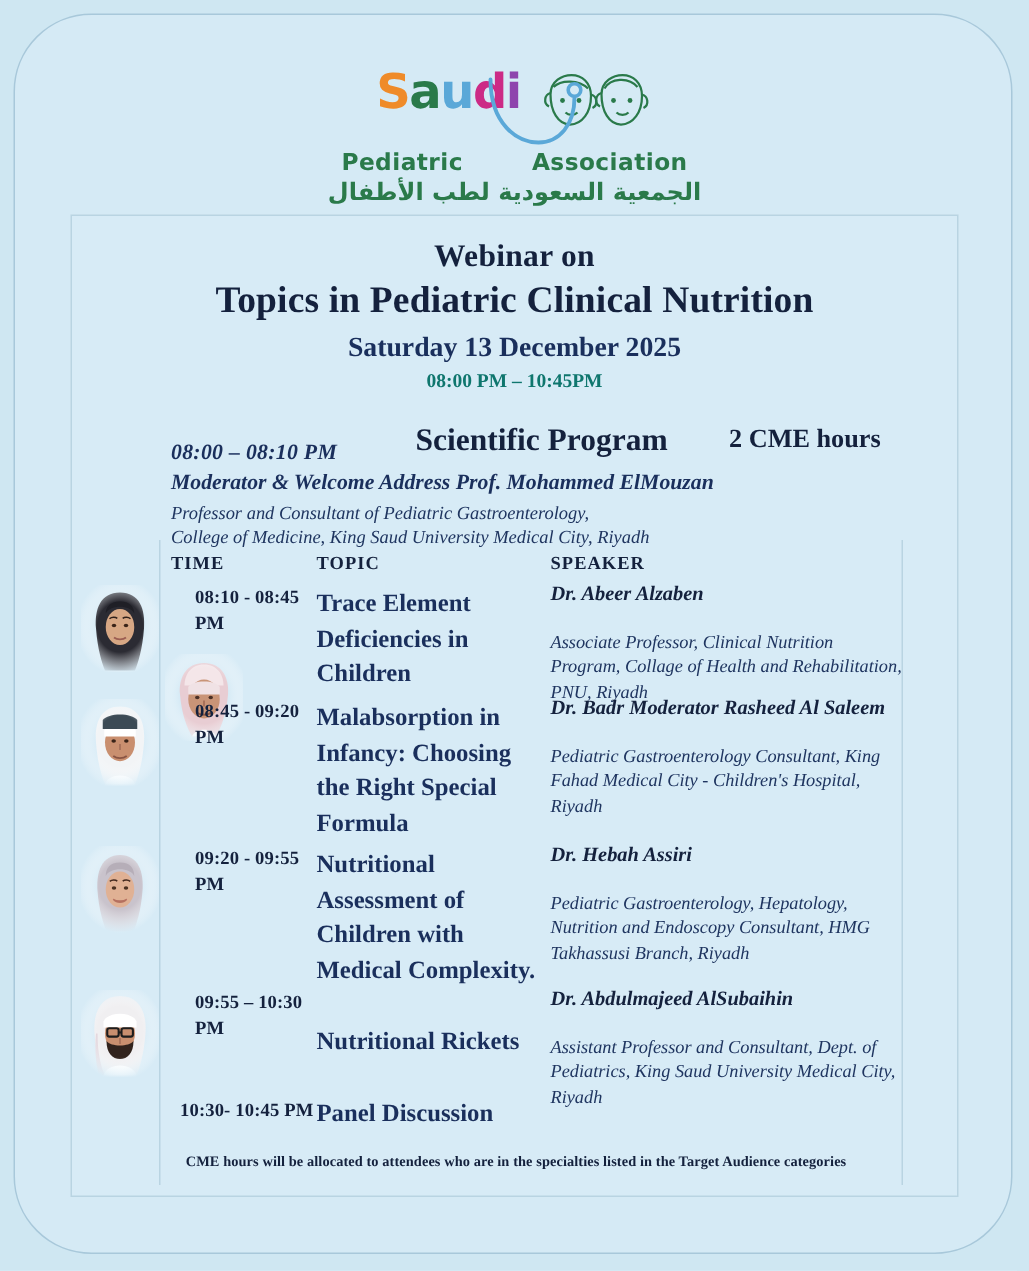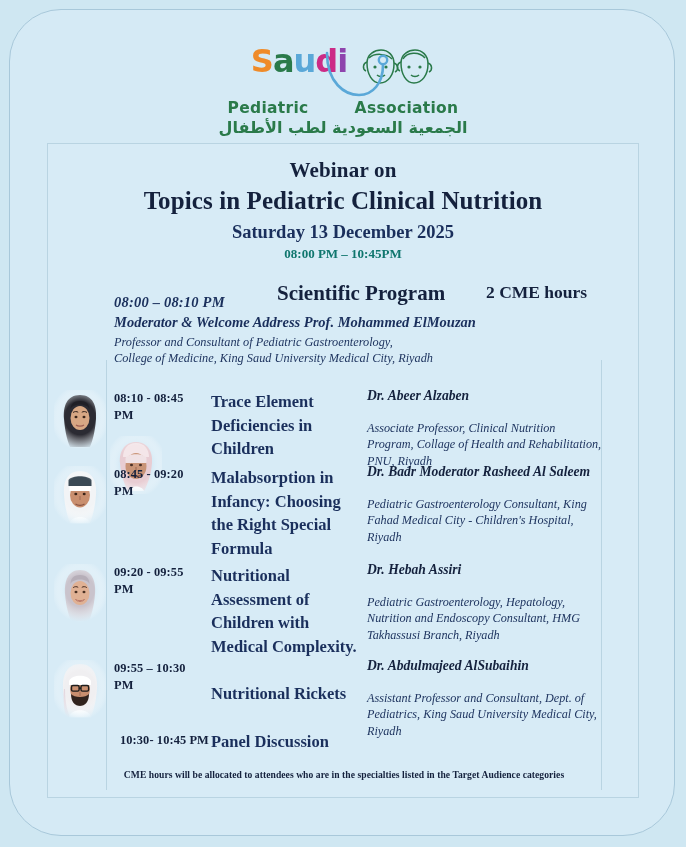--- a/index.html
+++ b/index.html
@@ -181,21 +181,21 @@
     position: absolute;
     left: 0;
     width: 592px;
   }
   .prow .avatar-cell {
     position: absolute;
     left: 6px;
   }
   .prow .time-cell {
     position: absolute;
-    left: 66px;
+    left: 82px;
     width: 92px;
     font-size: 12.4px;
     font-weight: bold;
     color: #14213d;
     line-height: 1.34;
     letter-spacing: .1px;
   }
   .prow .topic-cell {
     position: absolute;
     left: 163px;
@@ -320,20 +320,25 @@
   </div>
   <div id="moderator">
     <div class="mod-time">08:00 – 08:10 PM</div>
     <div class="mod-name">Moderator &amp; Welcome Address Prof. Mohammed ElMouzan</div>
     <div class="mod-aff">
       <div>Professor and Consultant of Pediatric Gastroenterology,</div>
       <div>College of Medicine, King Saud University Medical City, Riyadh</div>
     </div>
   </div>
 
+  <div id="col-headers">
+    <div class="ch ch-time">TIME</div>
+    <div class="ch ch-topic">TOPIC</div>
+    <div class="ch ch-speaker">SPEAKER</div>
+  </div>
 
   <div class="vrule" id="vrule-left"></div>
   <div class="vrule" id="vrule-right"></div>
 
   <div class="prow" style="top:246px;">
     <div class="avatar-cell">
       <div class="avatar">
         <svg width="52" height="58" viewBox="0 0 52 58">
           <defs>
             <radialGradient id="vig1" cx="50%" cy="48%" r="56%">

